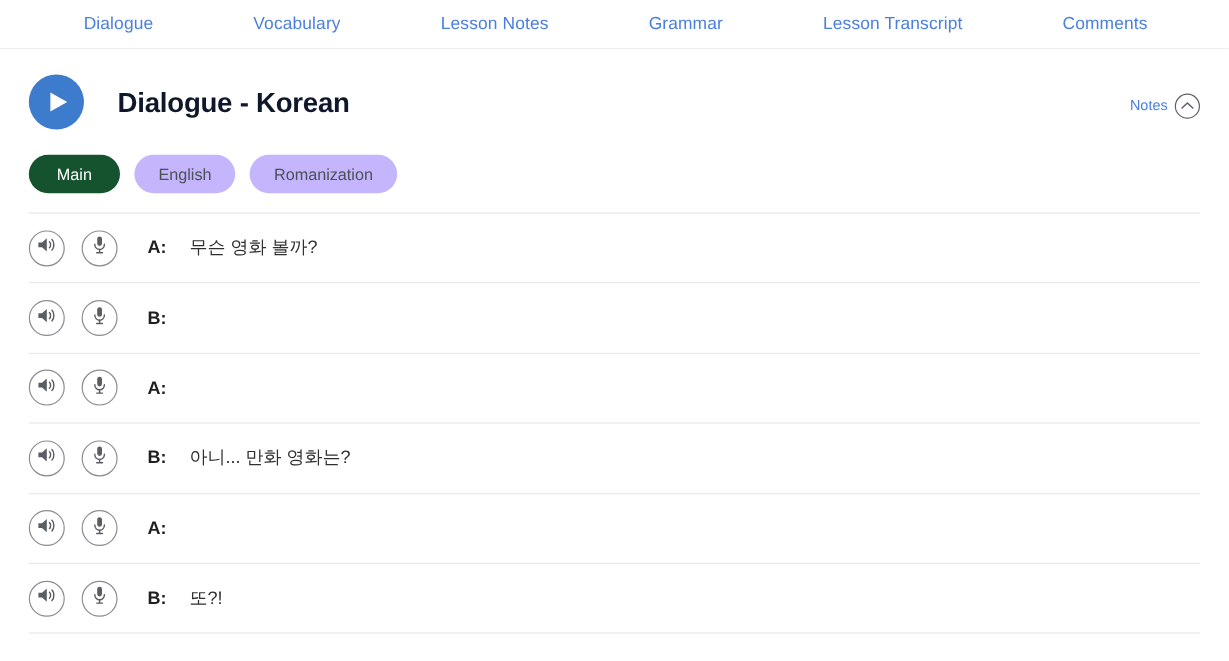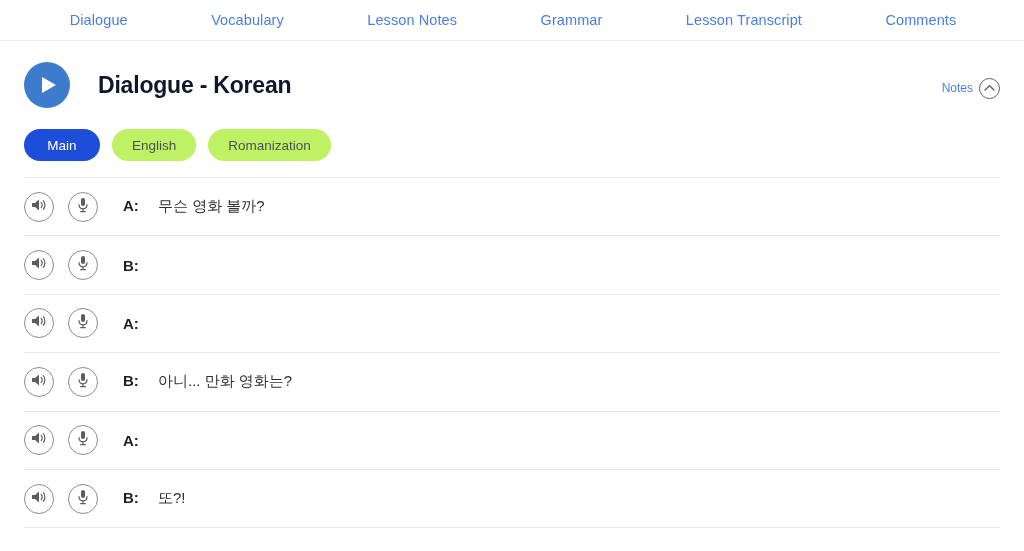--- a/index.html
+++ b/index.html
@@ -99,26 +99,26 @@
   .pill {
     height: 32px;
     border-radius: 16px;
     display: flex;
     align-items: center;
     justify-content: center;
     font-size: 13.5px;
     padding: 0 20px;
     cursor: pointer;
     white-space: nowrap;
-    background: #bef264;
+    background: #c4b5fd;
     color: #4c5057;
     min-width: 76px;
   }
   .pill.active {
-    background: #1d4ed8;
+    background: #14532d;
     color: #ffffff;
   }
 
   
   .dialogue-list {
     margin: 16px 24px 0 24px;
     border-top: 1px solid #e6e8ea;
   }
   .dialogue-row {
     display: flex;

